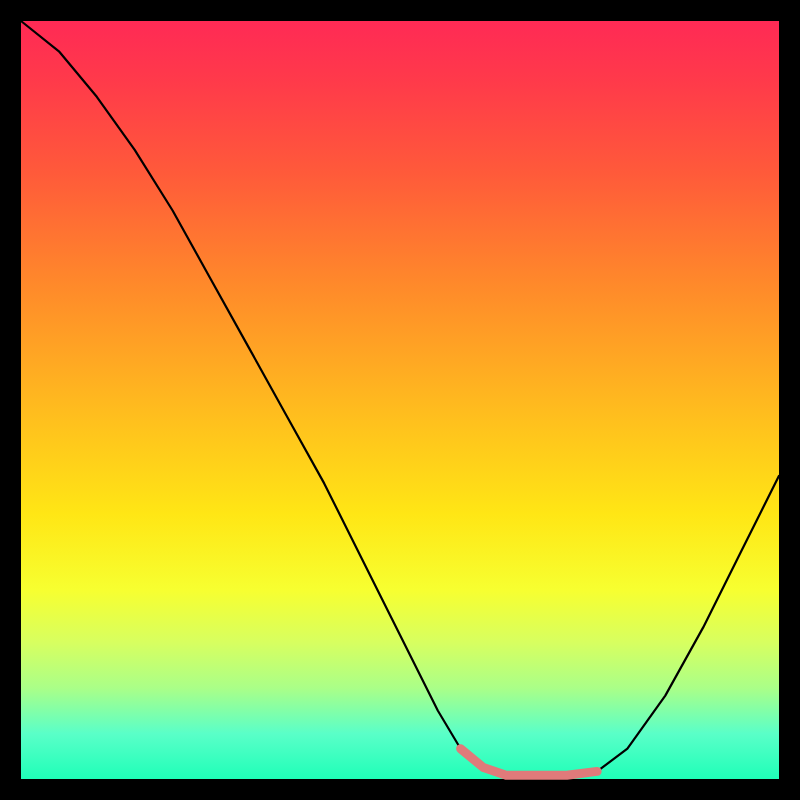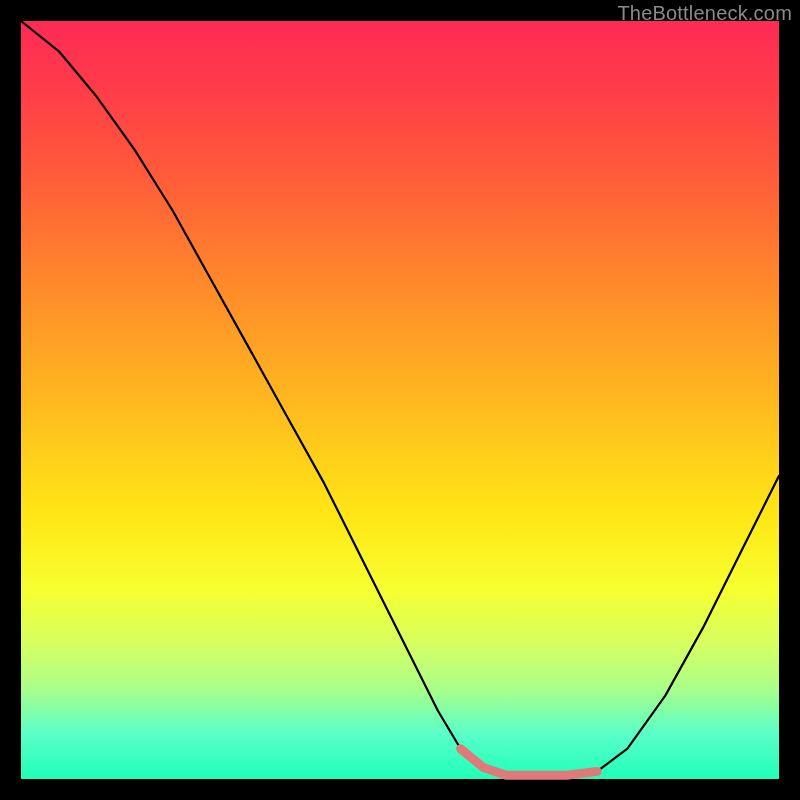--- a/index.html
+++ b/index.html
@@ -60,14 +60,13 @@
 
 <div class="stage">
 
   <div class="gradient"></div>
 
   <svg class="curve" viewBox="0 0 758 758">
     <path id="main-curve" fill="none" stroke="#000000" stroke-width="2.2" stroke-linecap="round" stroke-linejoin="round" d="M0.0 0.0 L37.9 30.3 L75.8 75.8 L113.7 128.9 L151.6 189.5 L189.5 257.7 L227.4 325.9 L265.3 394.2 L303.2 462.4 L341.1 538.2 L379.0 614.0 L416.9 689.8 L439.6 727.7 L462.4 746.6 L485.1 754.2 L515.4 754.2 L545.8 754.2 L576.1 750.4 L606.4 727.7 L644.3 674.6 L682.2 606.4 L720.1 530.6 L758.0 454.8"></path>
     <path id="accent-curve" fill="none" stroke="#e07a7a" stroke-width="9" stroke-linecap="round" stroke-linejoin="round" d="M439.6 727.7 L462.4 746.6 L485.1 754.2 L515.4 754.2 L545.8 754.2 L576.1 750.4"></path>
   </svg>
 
-  <div class="watermark">TheBottleneck.com</div>
 </div>
 
 </body></html>

